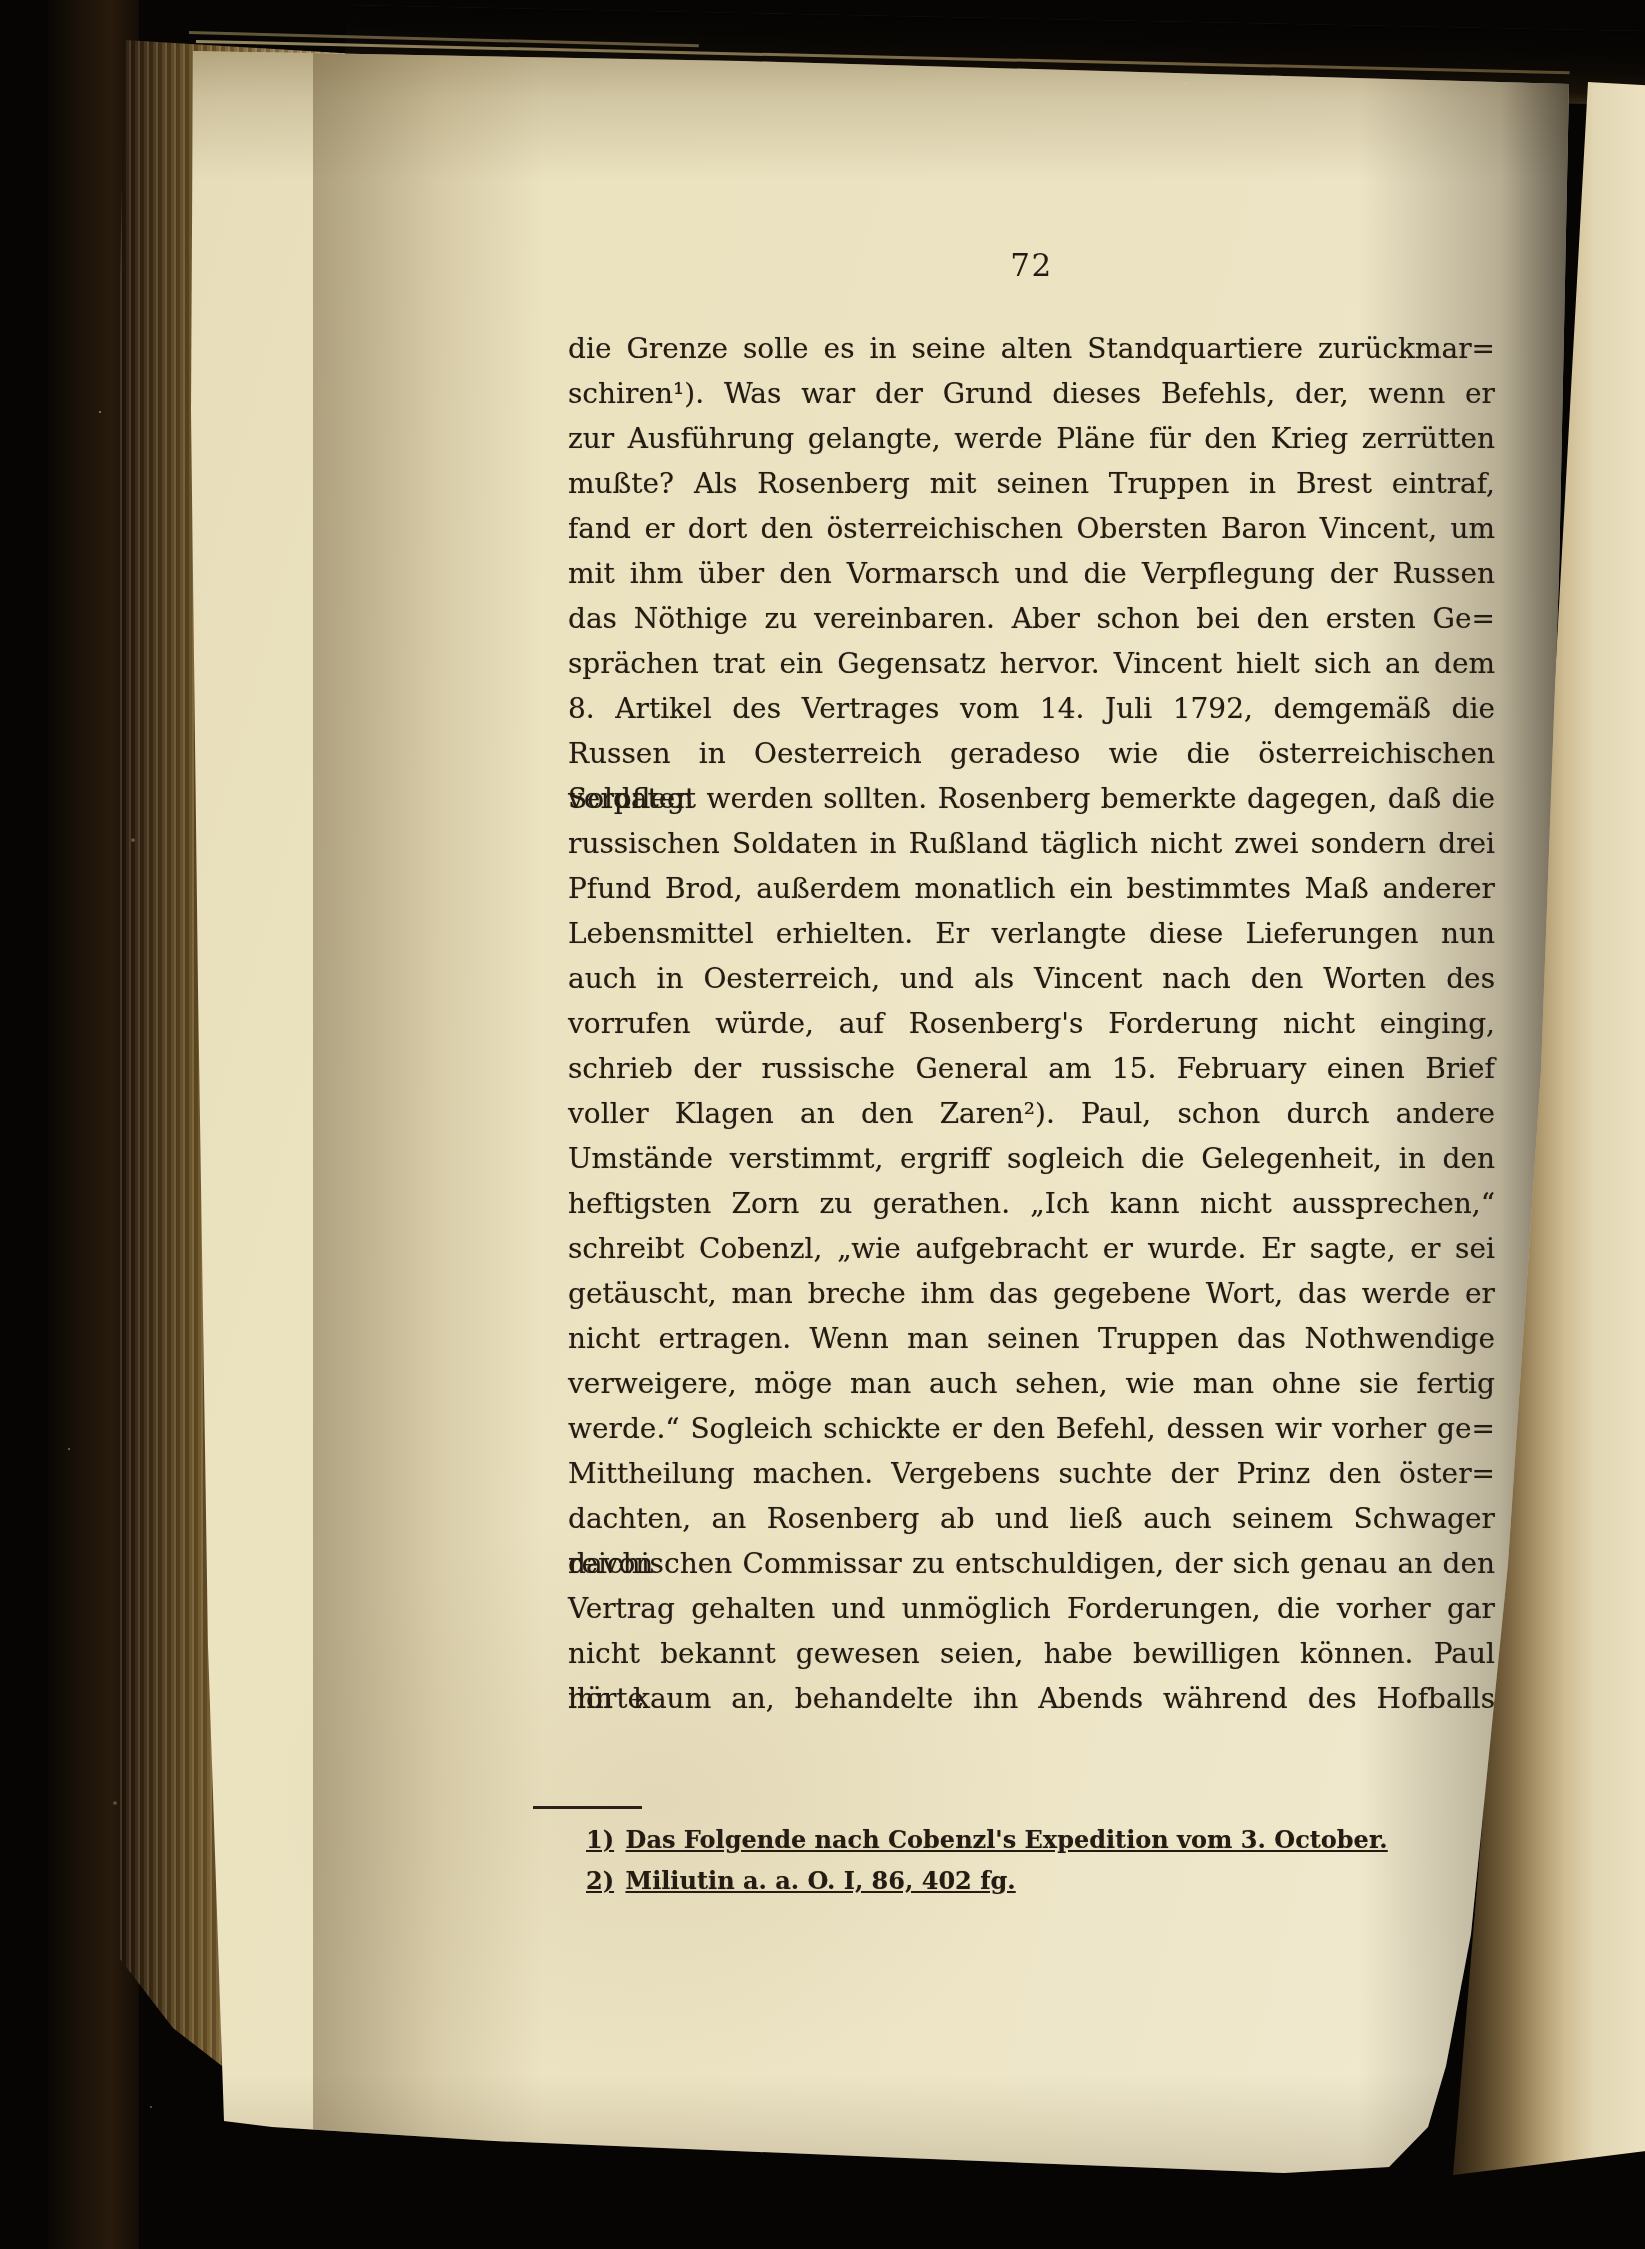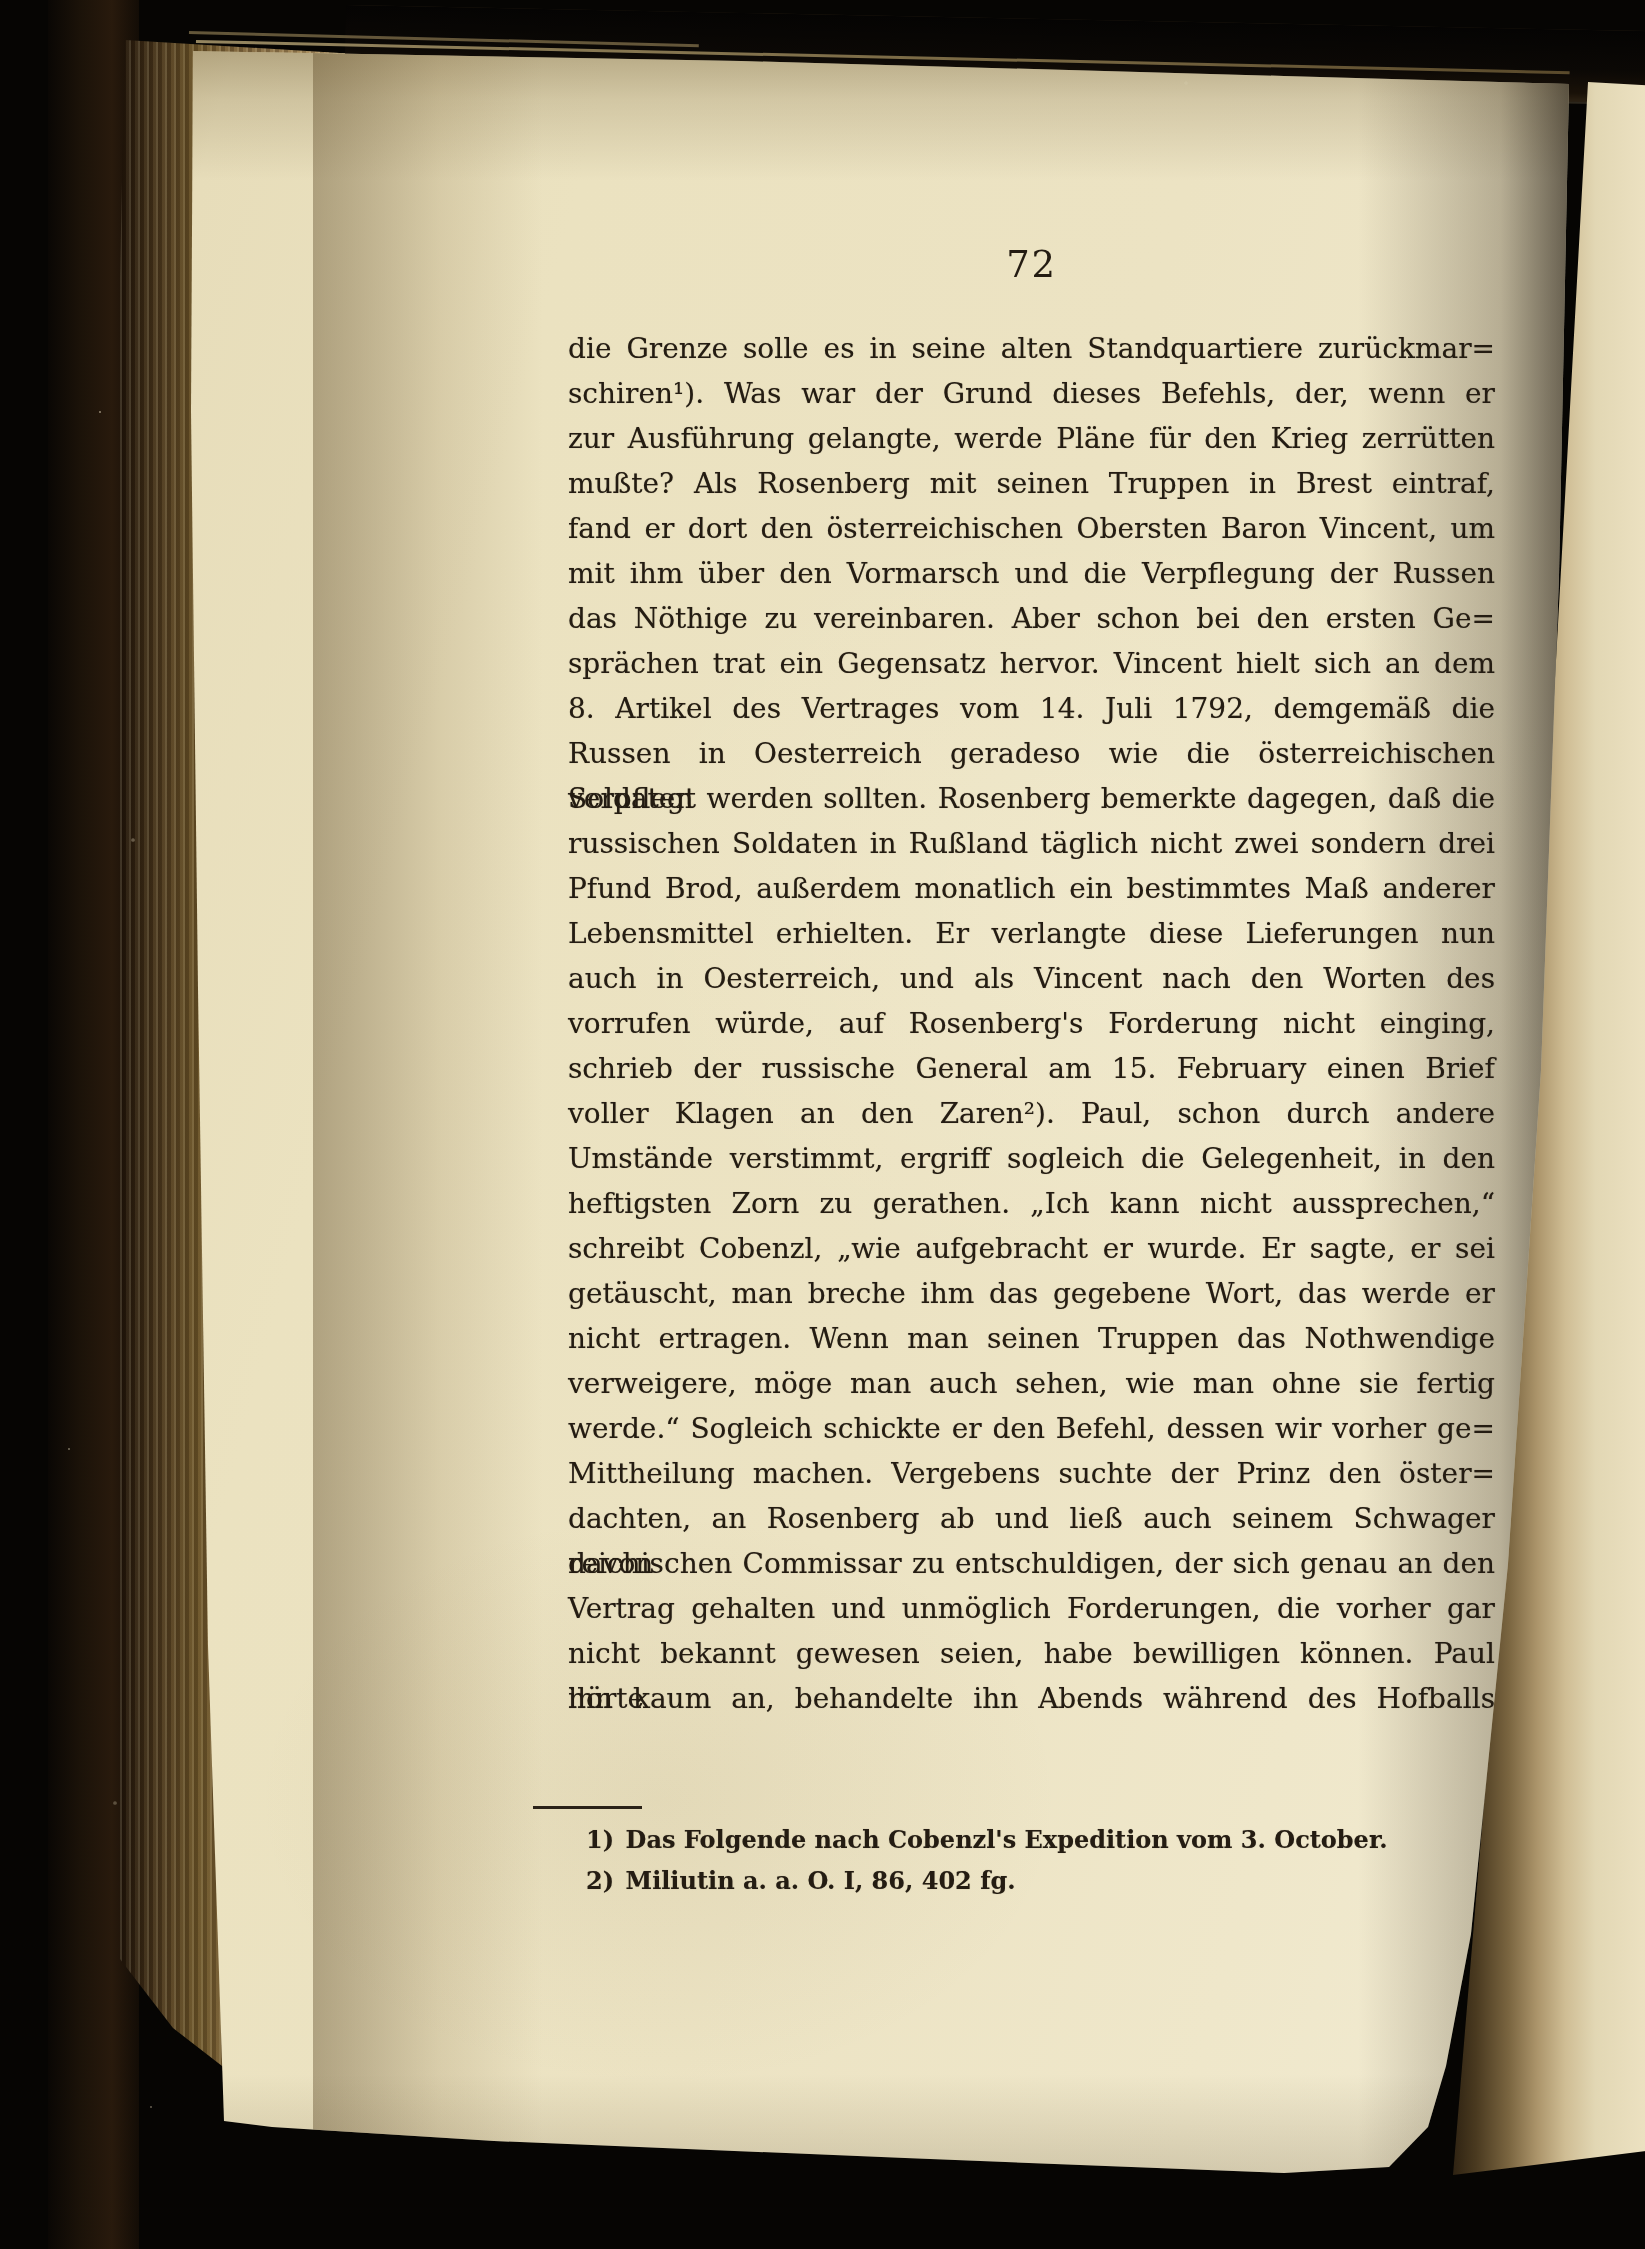--- a/index.html
+++ b/index.html
@@ -92,41 +92,42 @@
   }
   .page-shade-bottom{
     left:165px;top:2074px;width:1317px;height:176px;
     background:linear-gradient(0deg,rgba(70,52,24,0.30) 0%,rgba(70,52,24,0) 100%);
   }
 
   
   .pageno{
     left:568px;top:247px;width:927px;
     text-align:center;
-    font-size:37px;line-height:36px;
+    font-size:31px;line-height:36px;
     color:#241c12;letter-spacing:1.6px;
   }
   .body-text{
     left:568px;top:326px;width:927px;
     color:#241c12;
   }
   .line{
     font-size:28px;font-weight:normal;
     line-height:45px;height:45px;
     text-align:justify;text-align-last:justify;
     white-space:normal;
     text-shadow:0 0 0.8px rgba(36,28,18,0.45);
   }
   .fn-rule{
     left:533px;top:1806px;width:109px;height:3.3px;
     background:#2a2218;
   }
   .footnotes{
     left:586px;top:1819px;width:909px;
     color:#241c12;
+    text-decoration:underline;
   }
   .fn-line{
     font-size:24px;font-weight:bold;
     line-height:41px;
     text-shadow:0 0 0.8px rgba(36,28,18,0.4);
   }
   .fn-marker{padding-right:11.5px;}
 
   
   .specks{

